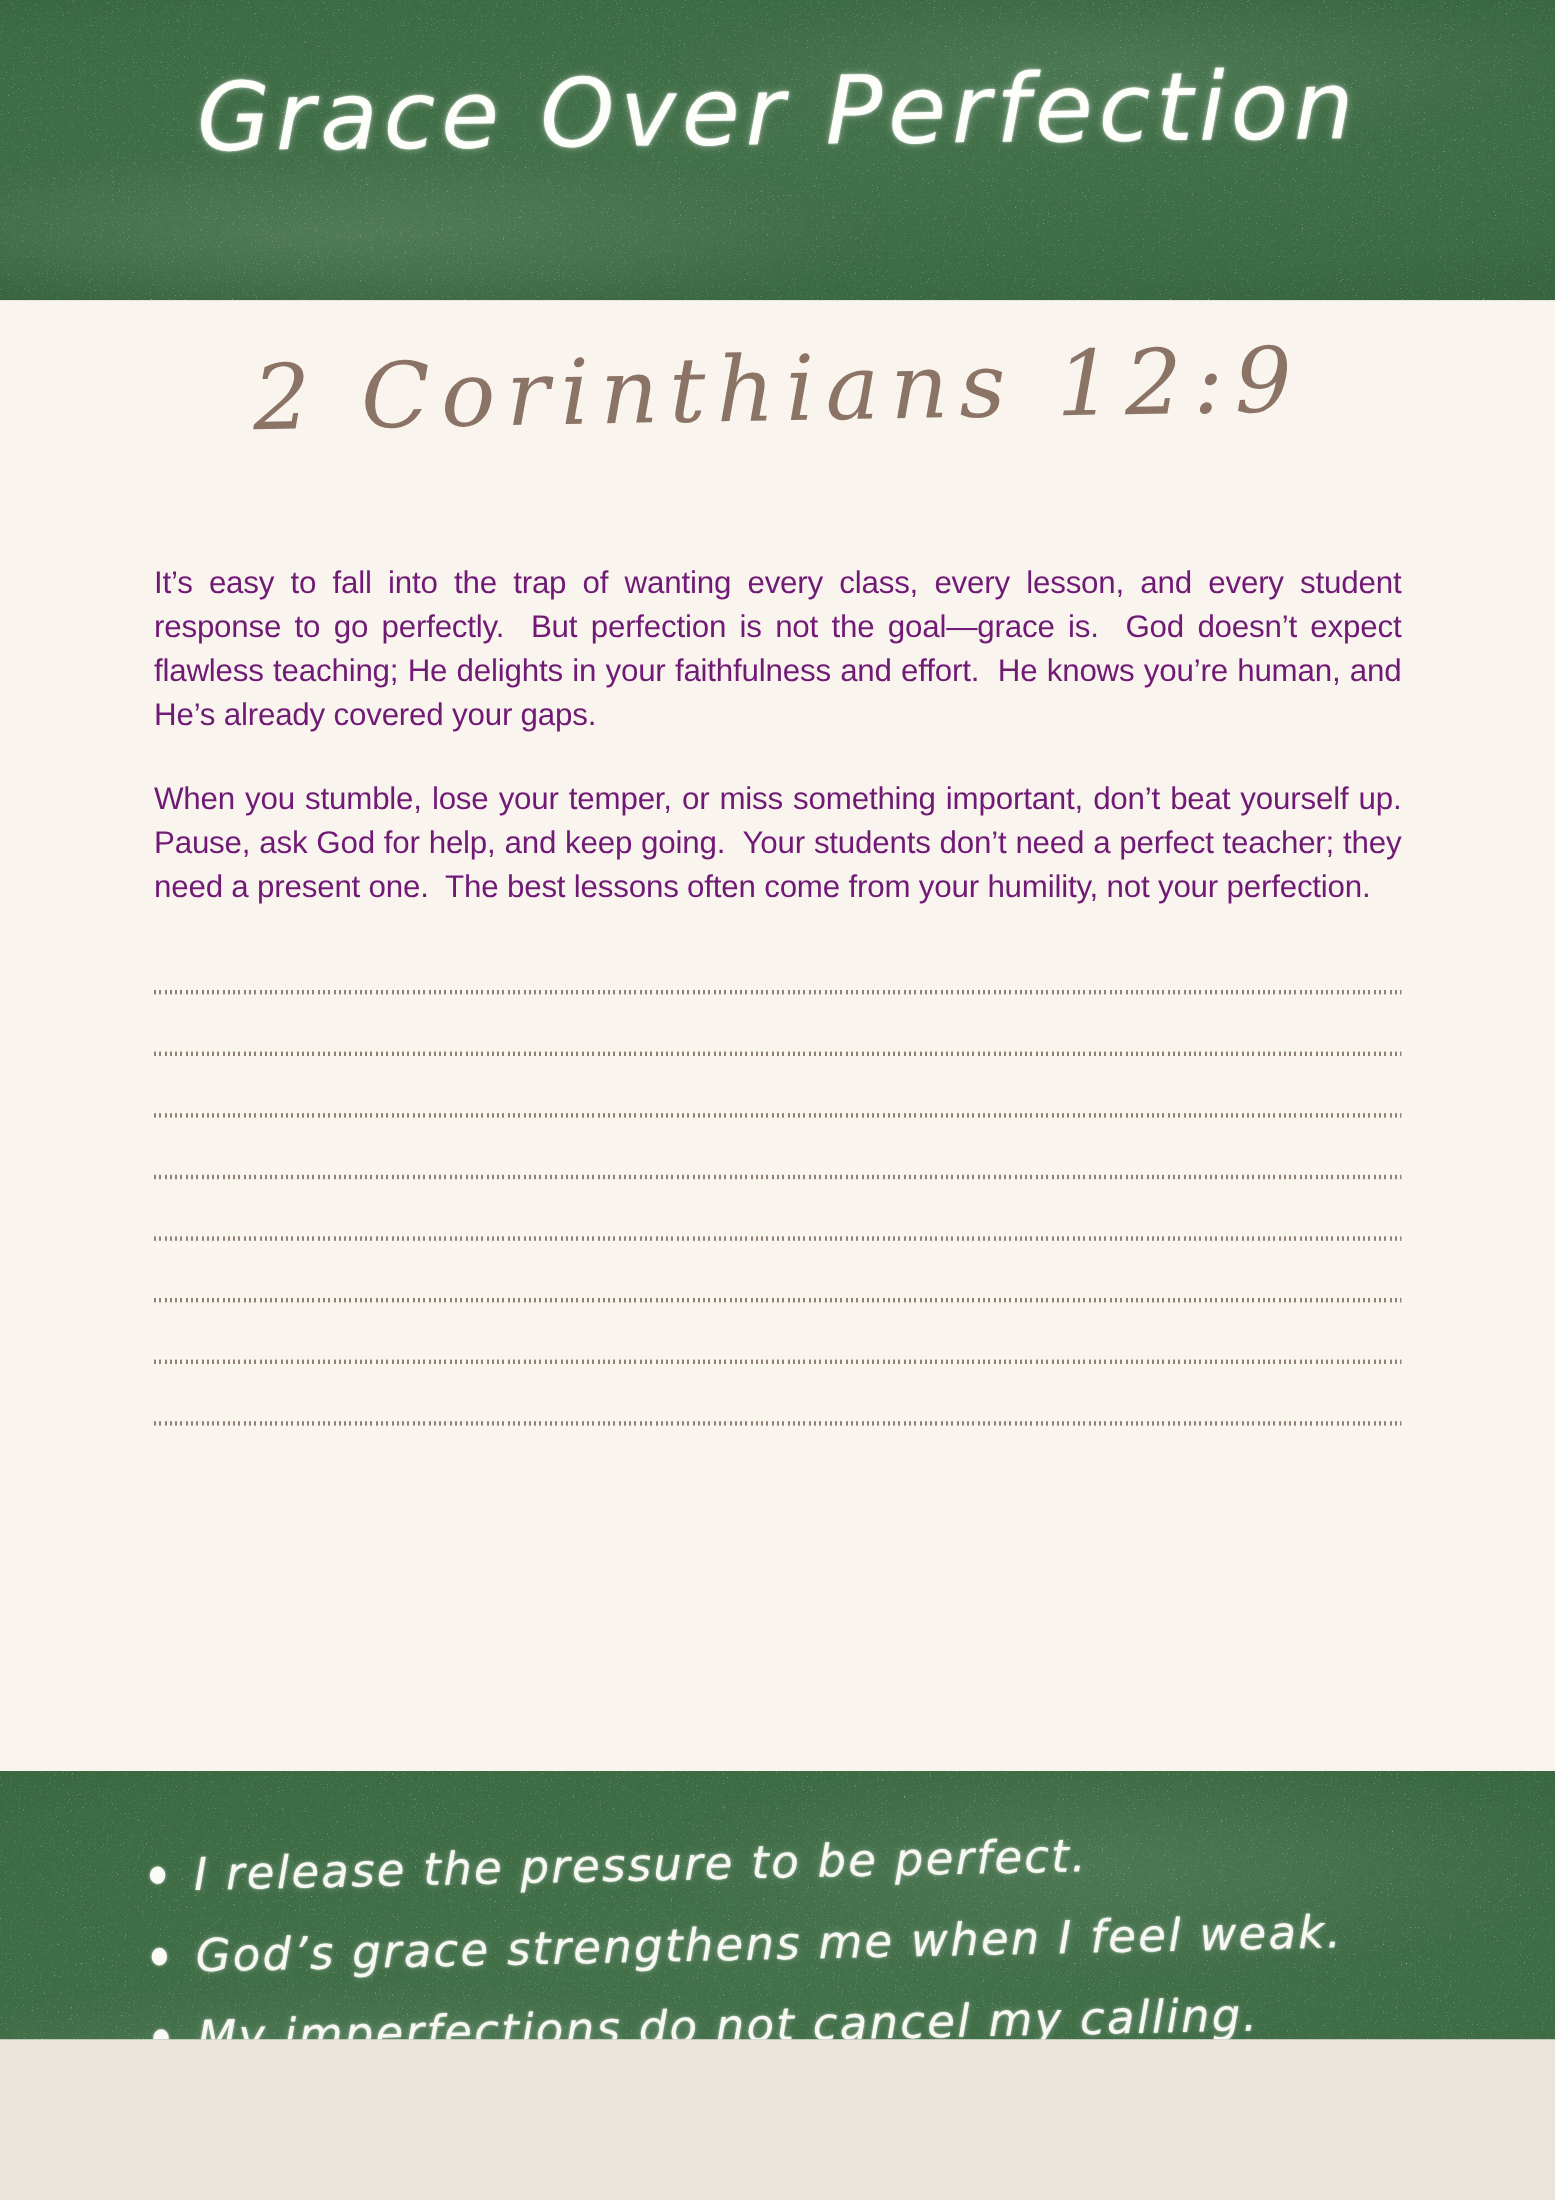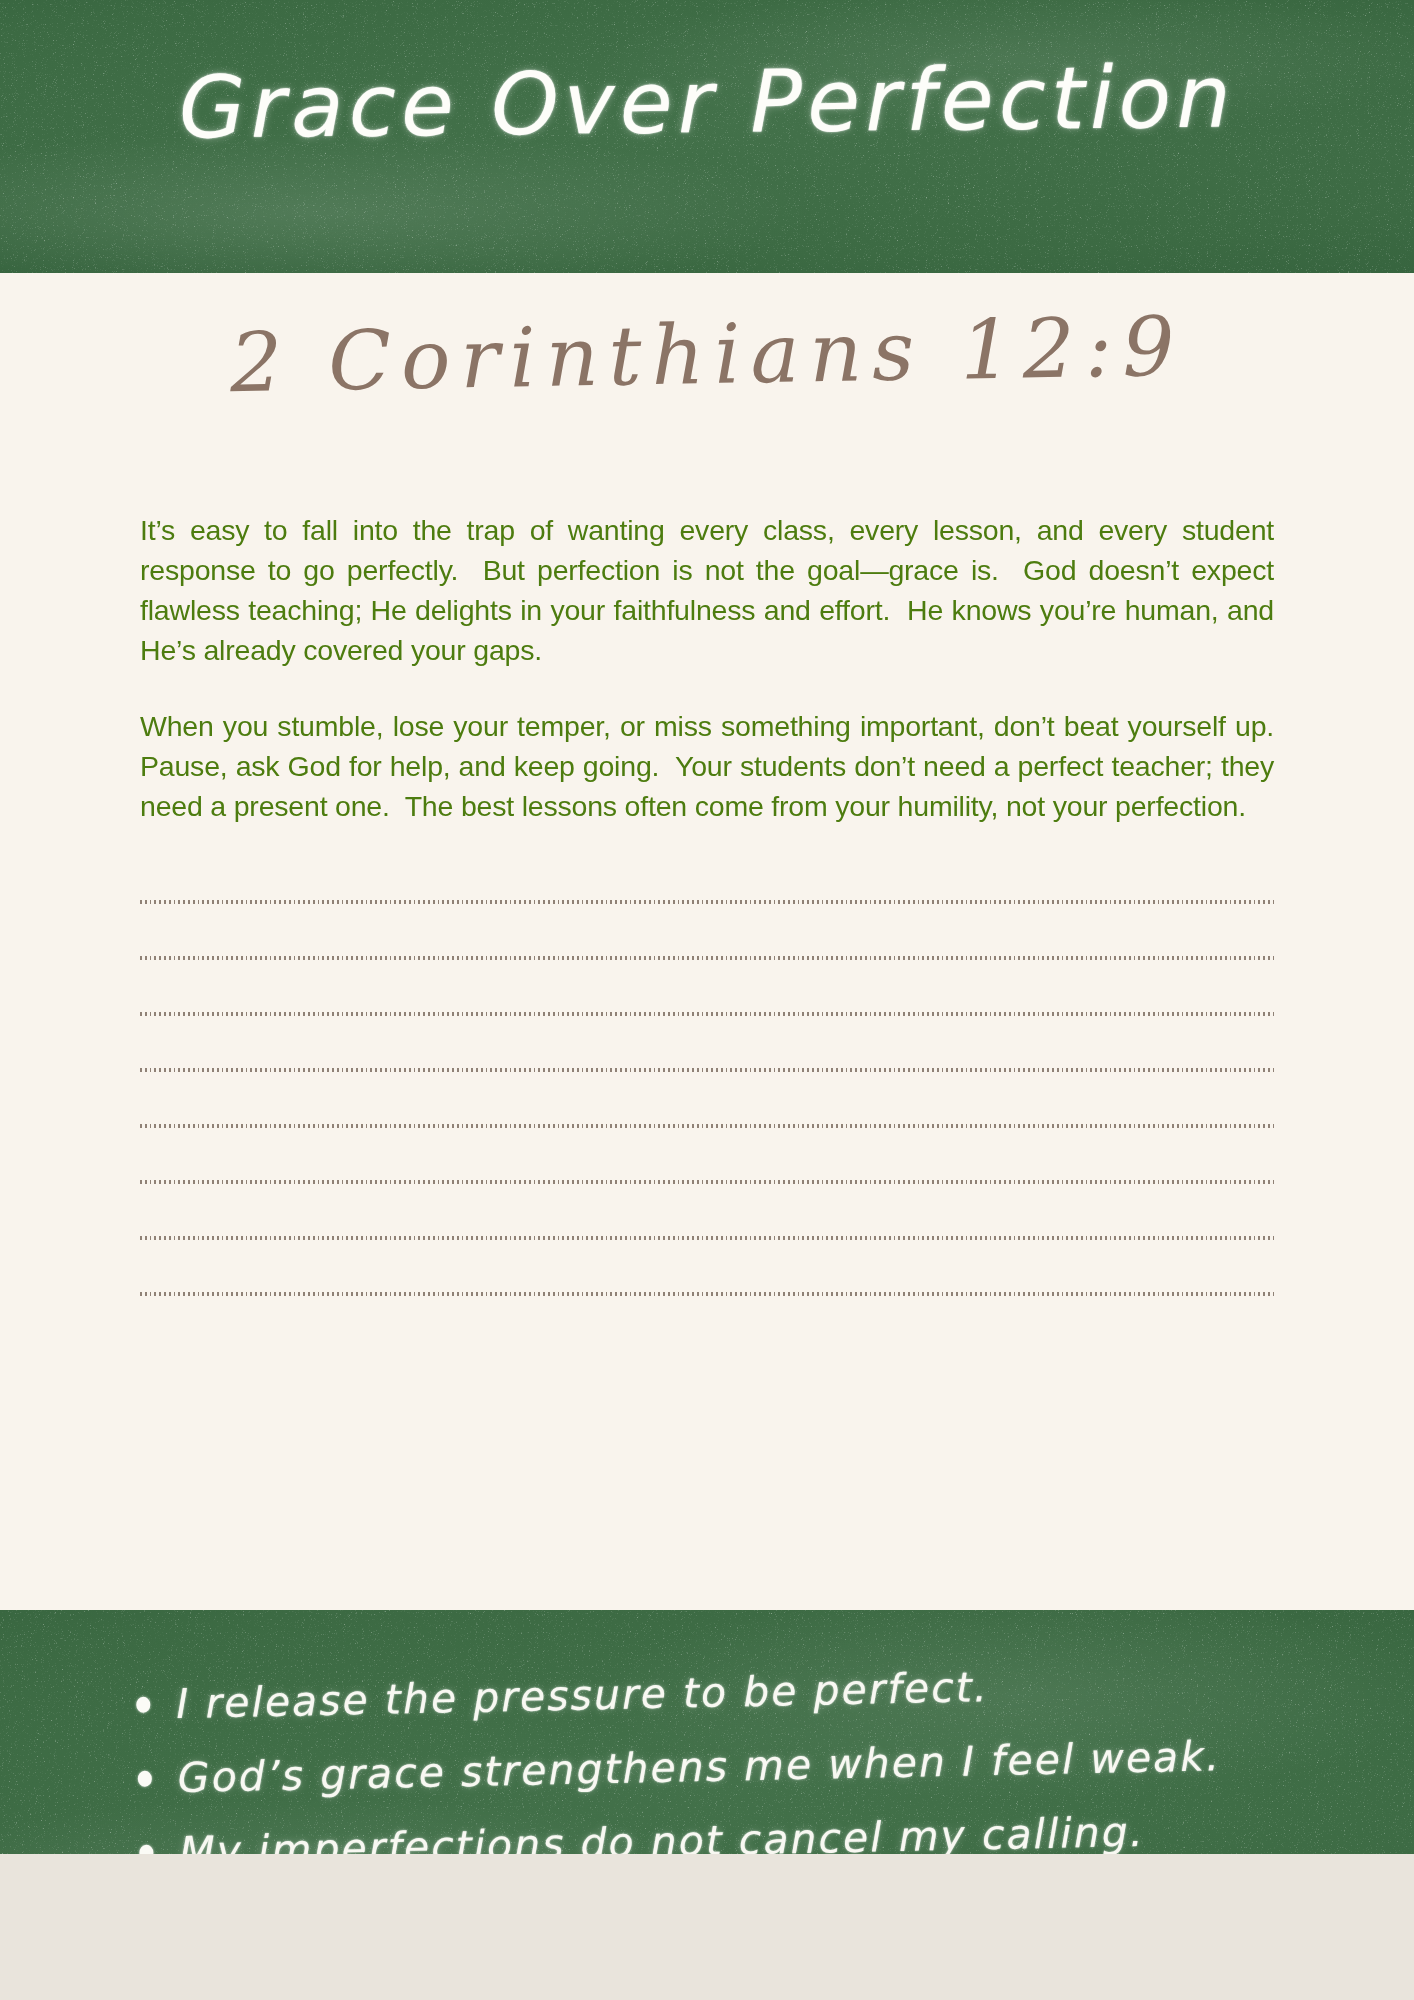--- a/index.html
+++ b/index.html
@@ -74,21 +74,21 @@
   }
 
   .paragraphs {
     margin: 92px 140px 0 140px;
   }
   .paragraphs p {
     margin: 0 0 36px 0;
     font-size: 28.5px;
     line-height: 40px;
     letter-spacing: -0.2px;
-    color: #4d7c0f;
+    color: #701a75;
     text-align: justify;
     white-space: pre-wrap;
   }
   .paragraphs p:last-child { margin-bottom: 0; }
 
   .journal { margin: 22px 140px 0 140px; }
   .rule { position: relative; height: 56px; }
   .rule::after {
     content: "";
     position: absolute;

